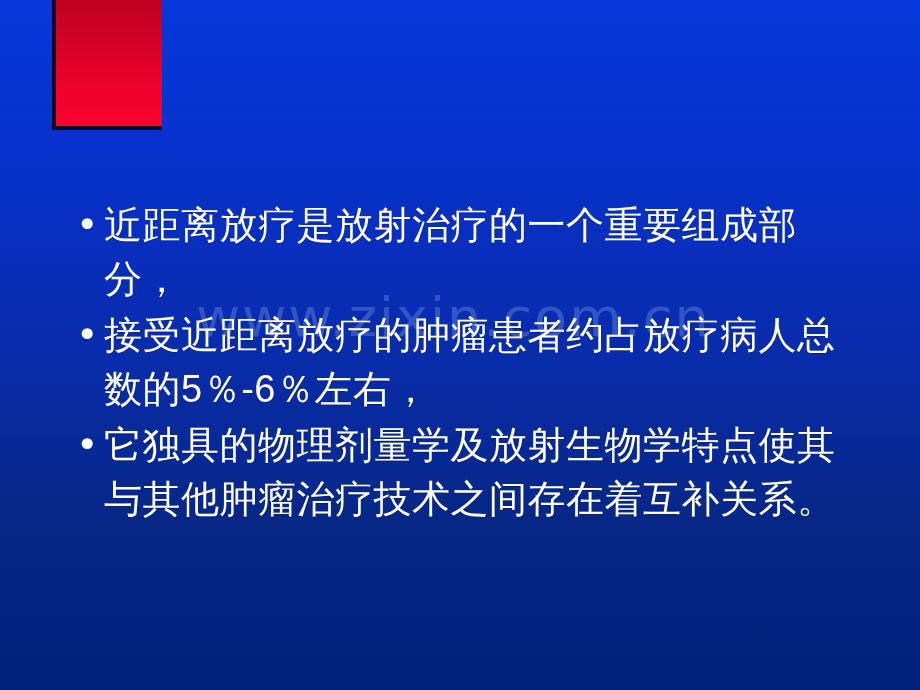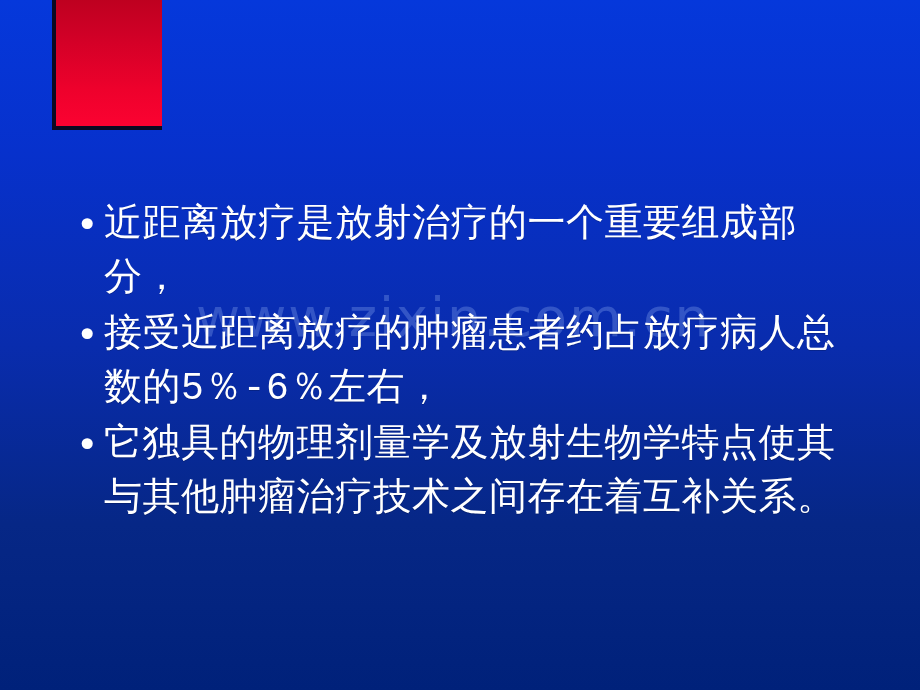--- a/index.html
+++ b/index.html
@@ -74,21 +74,21 @@
     font-size: 38px;
     line-height: 54px;
     text-align: left;
     padding-left: 10px;
     box-sizing: border-box;
   }
 
   .bullet-text {
     flex: 1 1 auto;
     color: #ffffff;
-    font-family: Liberation Mono, monospace;
+    font-family: Liberation Sans, sans-serif;
     font-size: 38px;
     line-height: 54px;
     letter-spacing: 0.5px;
     text-indent: 0;
     word-break: break-all;
     text-shadow: 0 1px 0 rgba(0,0,0,0.18);
   }
 </style>
 </head>
 <body>

